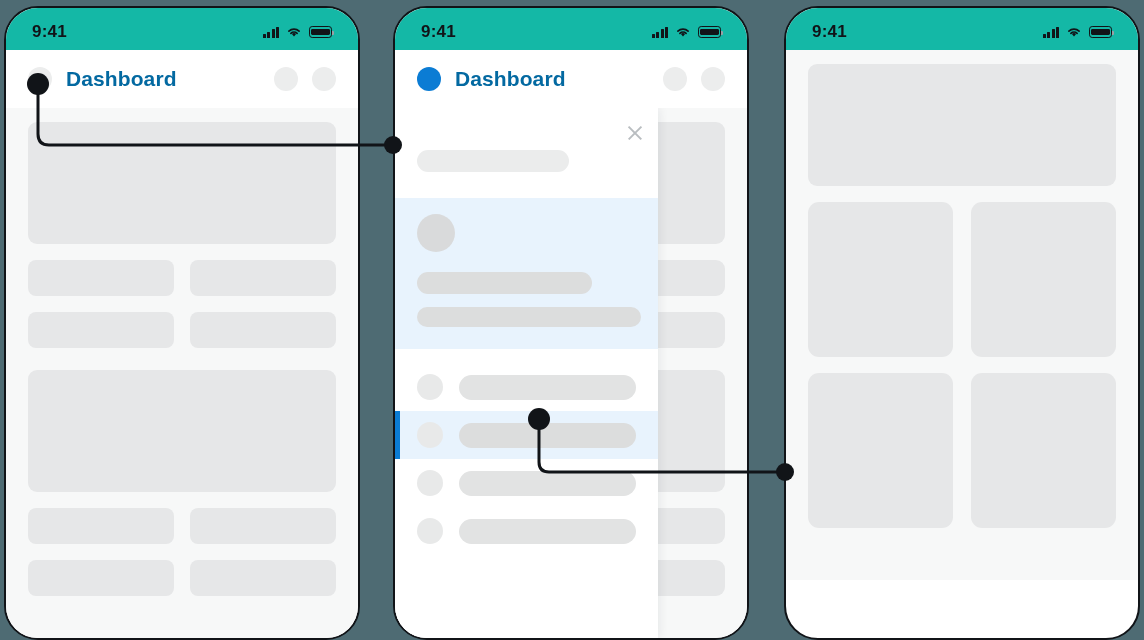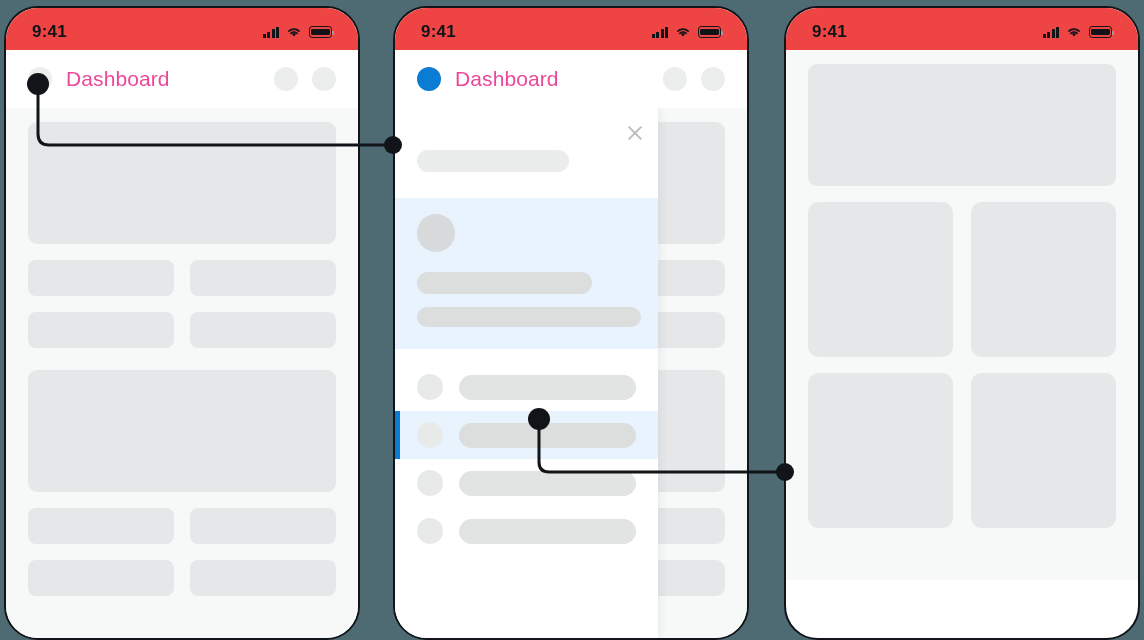--- a/index.html
+++ b/index.html
@@ -21,21 +21,21 @@
     overflow:hidden;
     box-sizing:border-box;
   }
   #phone-1{left:4px;  top:6px;  width:356px;height:634px;}
   #phone-2{left:393px;top:6px;  width:356px;height:634px;}
   #phone-3{left:784px;top:6px;  width:356px;height:634px;}
 
   
   .statusbar{
     height:42px;display:flex;align-items:center;justify-content:space-between;
-    padding:6px 26px 0 26px;box-sizing:border-box;background:#ef4444;
+    padding:6px 26px 0 26px;box-sizing:border-box;background:#14b8a6;
   }
   .clock{font-size:17px;font-weight:700;color:#111418;letter-spacing:.2px;}
   .status-icons{display:flex;align-items:center;gap:7px;}
   .sig{display:flex;align-items:flex-end;gap:1.5px;height:11px;}
   .sig i{display:block;width:3px;background:#111418;border-radius:.6px;}
   .sig i:nth-child(1){height:4px;}
   .sig i:nth-child(2){height:6px;}
   .sig i:nth-child(3){height:8.5px;}
   .sig i:nth-child(4){height:11px;}
   .batt{
@@ -46,21 +46,21 @@
     background:#9aa0a6;border-radius:0 1px 1px 0;}
   .batt span{display:block;height:100%;width:100%;background:#111418;border-radius:1.4px;}
 
   
   .appbar{
     height:58px;display:flex;align-items:center;gap:14px;
     padding:0 22px;box-sizing:border-box;background:#fff;
   }
   .avatar-dot{width:24px;height:24px;border-radius:50%;background:#eceded;flex:none;}
   .avatar-dot.accent{background:#0b7cd4;}
-  .appbar-title{font-size:21px;color:#ec4899;font-weight:400;letter-spacing:.1px;}
+  .appbar-title{font-size:21px;color:#0369a1;font-weight:700;letter-spacing:.1px;}
   .appbar-spacer{flex:1;}
   .appbar-action{width:24px;height:24px;border-radius:50%;background:#eceded;flex:none;}
 
   
   .screen{background:#f7f8f8;height:calc(100% - 100px);position:relative;overflow:hidden;}
   .blk{background:#e6e7e8;border-radius:9px;}
   .pad{padding:14px 22px;box-sizing:border-box;}
   .hero{height:122px;}
   .row2{display:flex;gap:16px;margin-top:16px;}
   .row2 .blk{flex:1;height:36px;border-radius:8px;}

